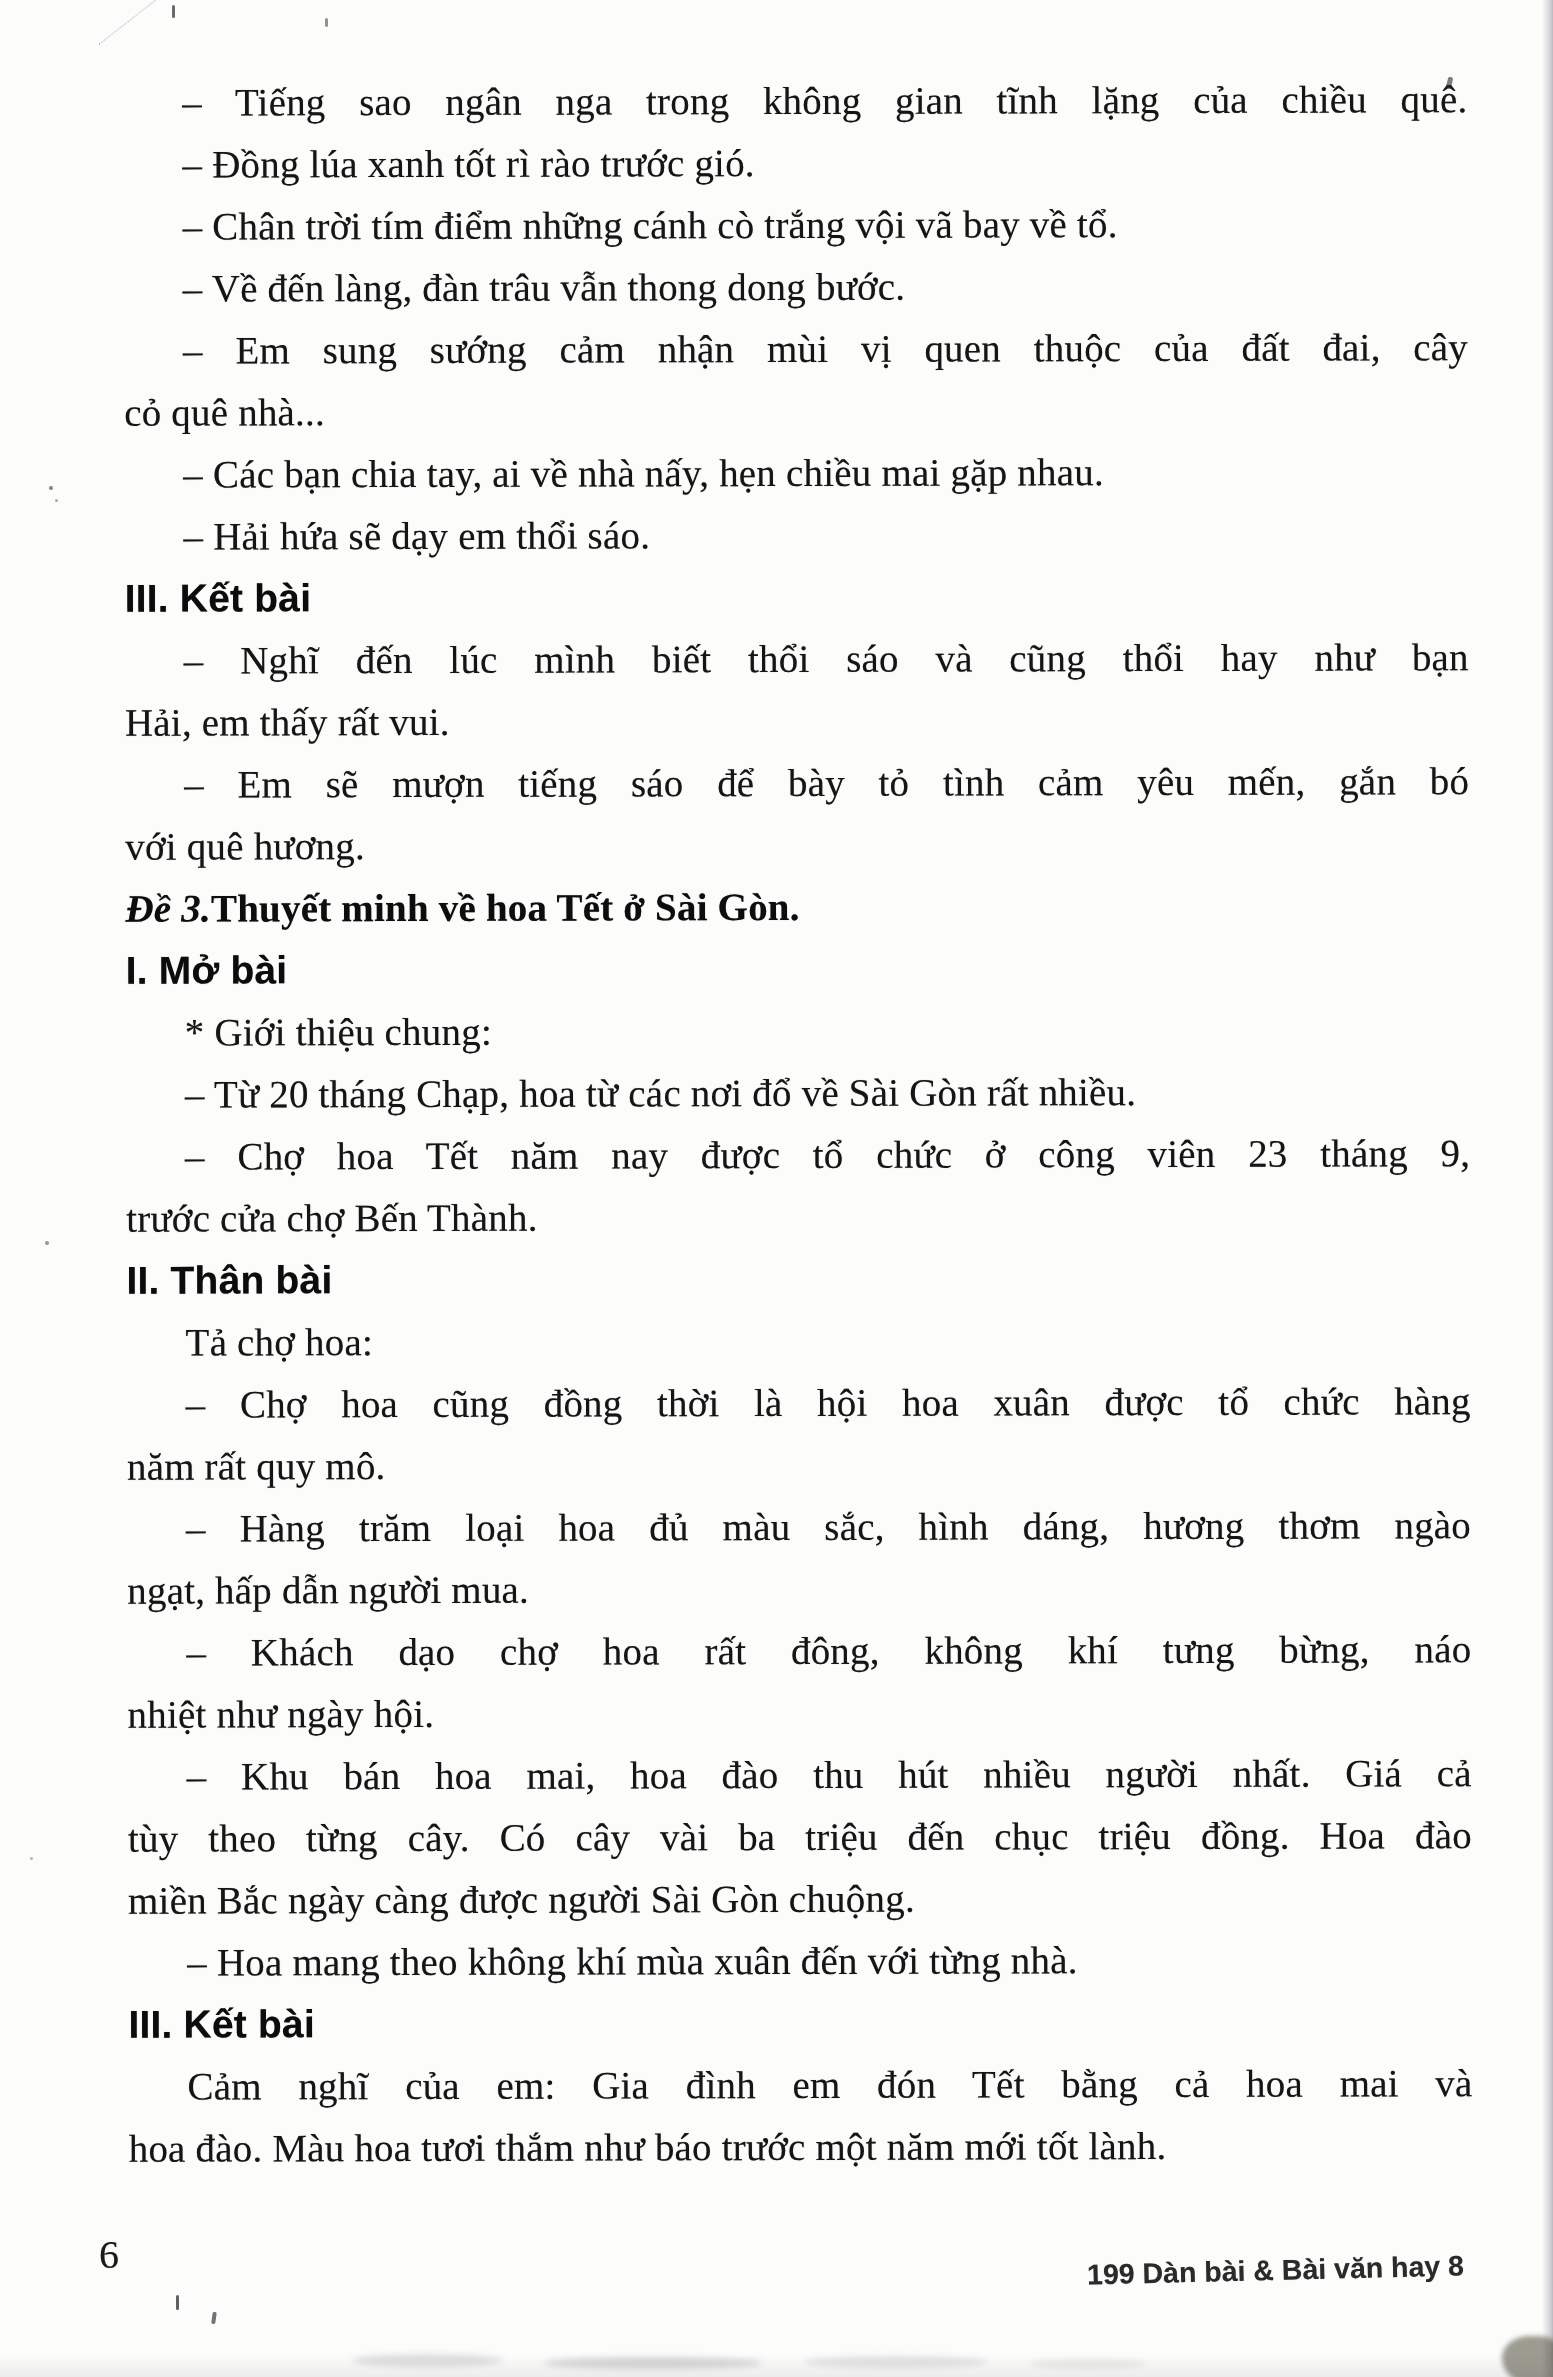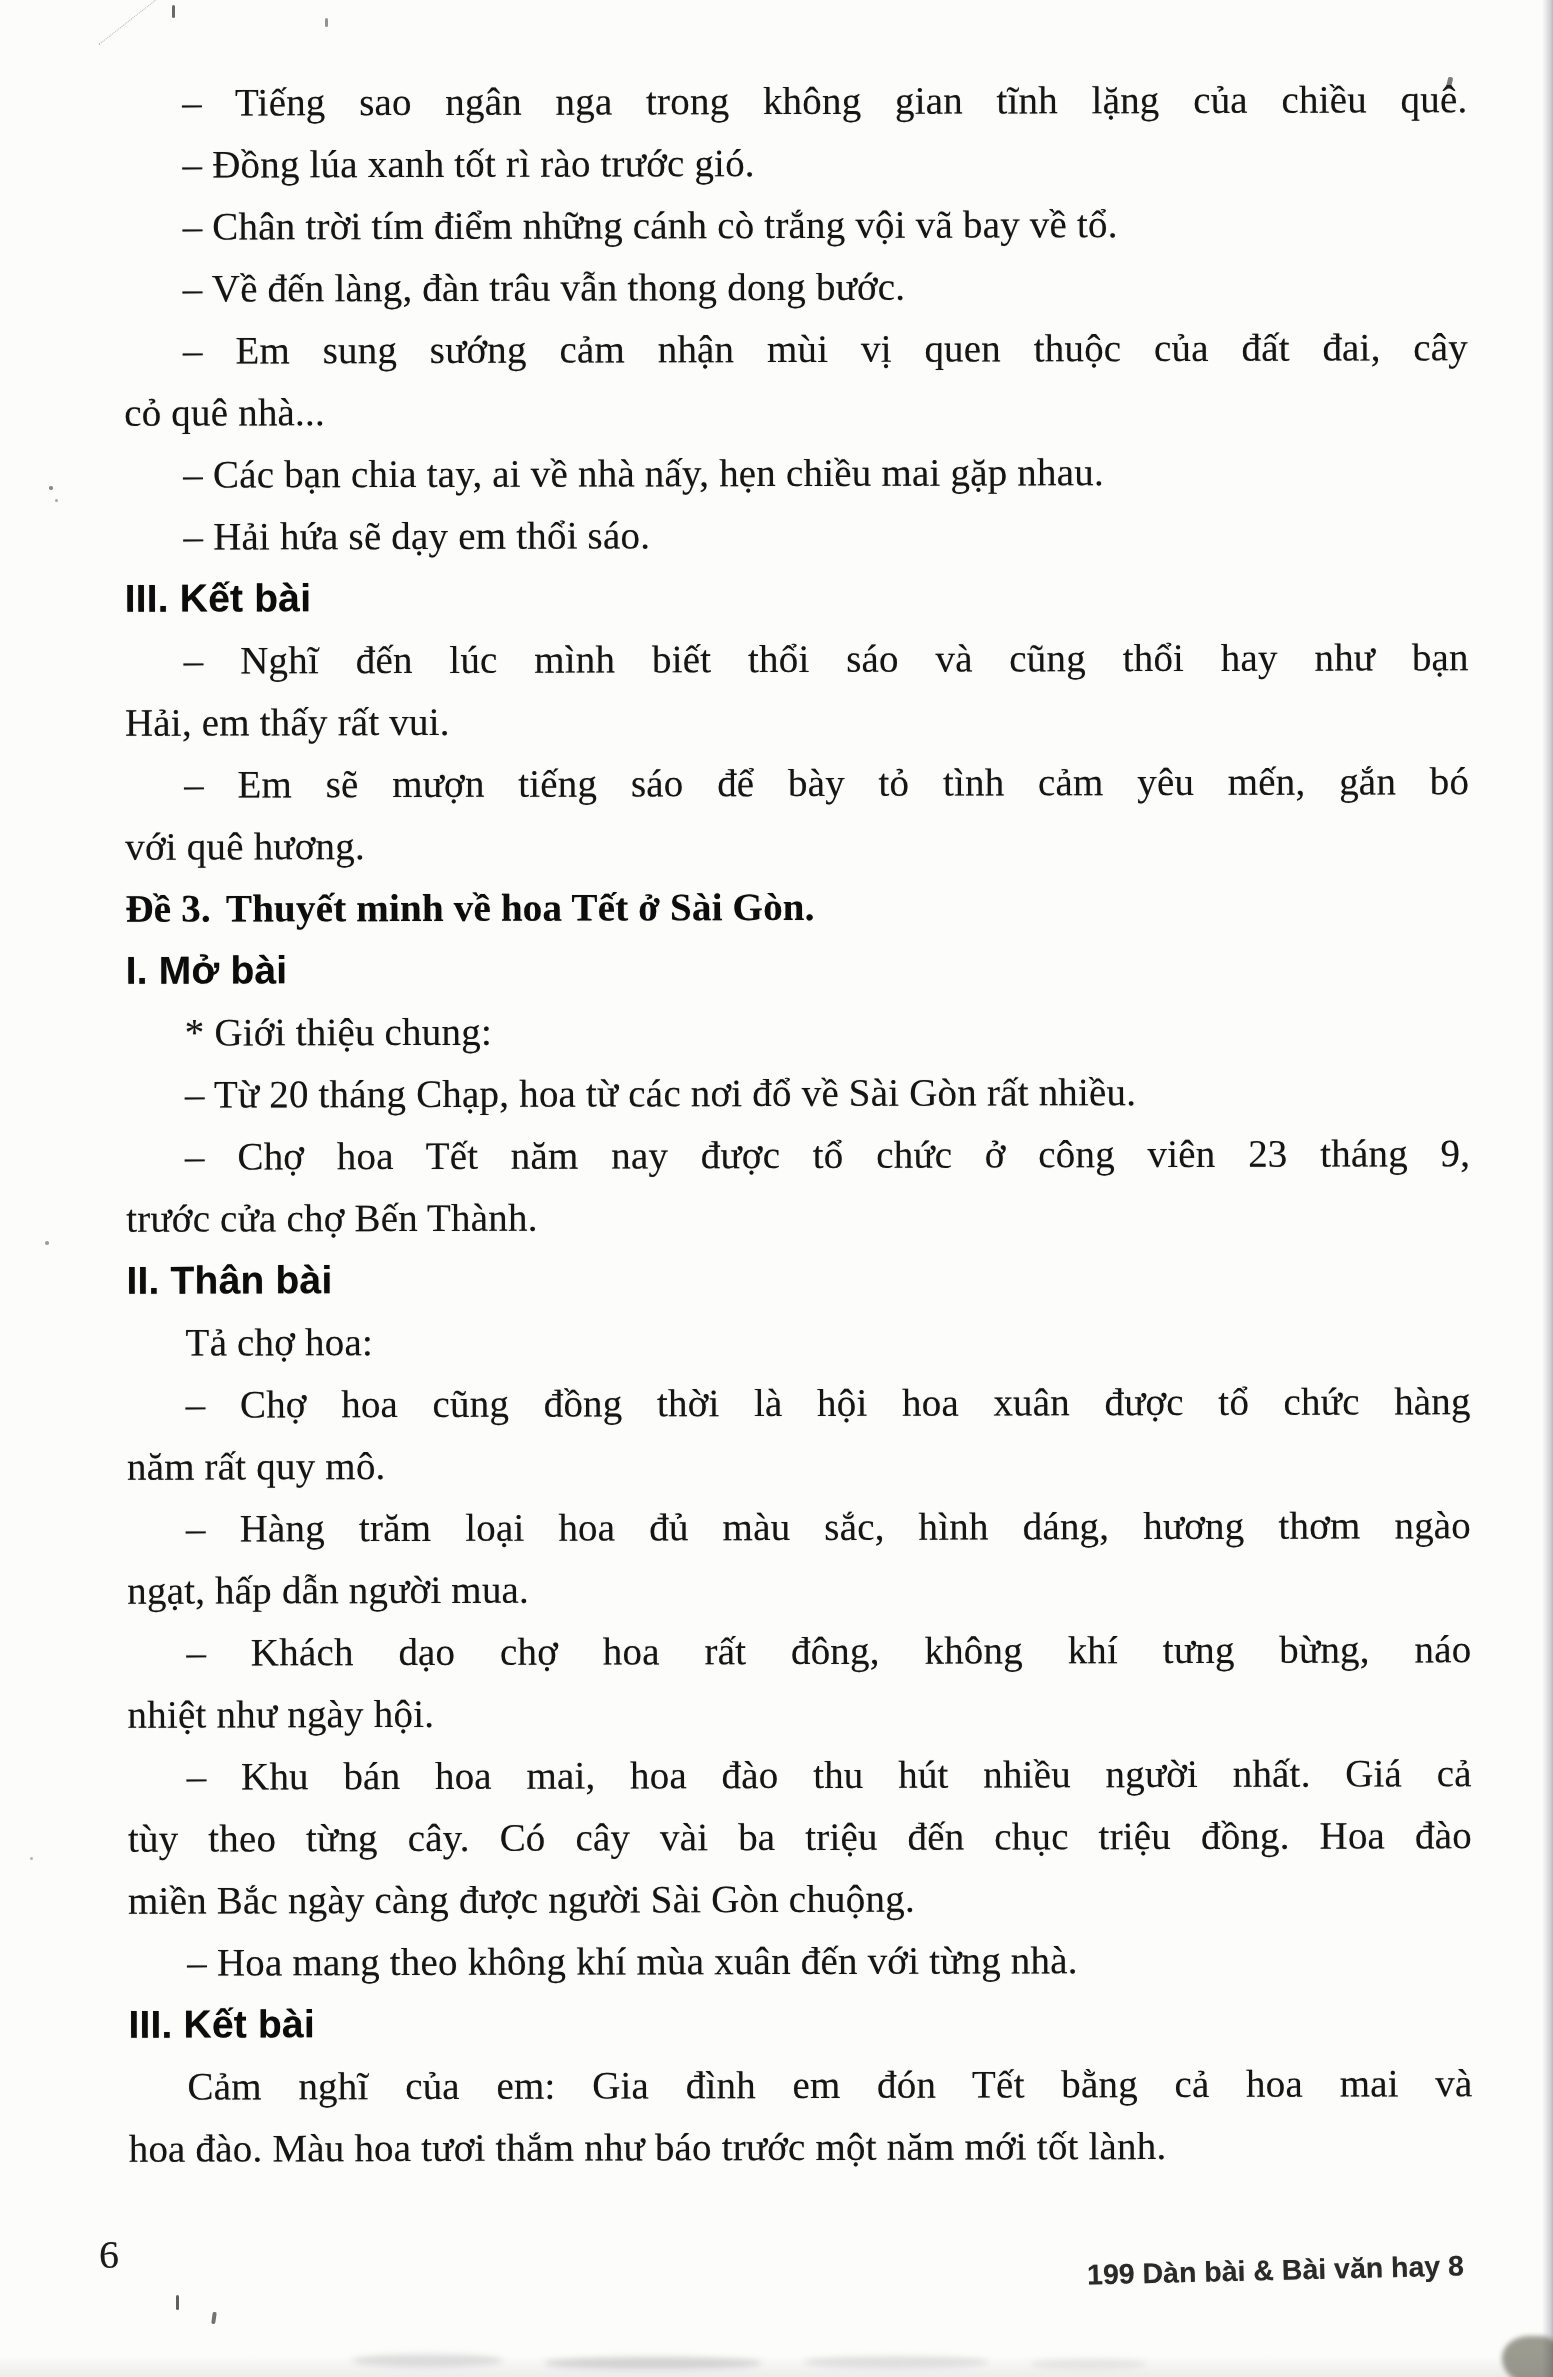--- a/index.html
+++ b/index.html
@@ -33,21 +33,21 @@
   }
   .ind{padding-left:59px;}
   .head{
     font-family:"Liberation Sans","DejaVu Sans",sans-serif;
     font-weight:700;
     font-size:39px;
     color:#0c0c0c;
     letter-spacing:-0.4px;
   }
   .title{margin-top:47px;font-weight:700;color:#0d0d0d;}
-  .title-label{margin-right:15px;}
+  .title-label{font-style:italic;}
   
   .page-num{
     position:absolute;left:99px;top:2230px;
     font-size:40px;line-height:50px;color:#1a1a1a;
     text-shadow:0 0 0.8px rgba(10,10,10,.4);
   }
   .footer-right{
     position:absolute;right:90px;top:2254px;
     font-family:"Liberation Sans","DejaVu Sans",sans-serif;
     font-weight:700;font-size:28.5px;color:#2a2a2a;

